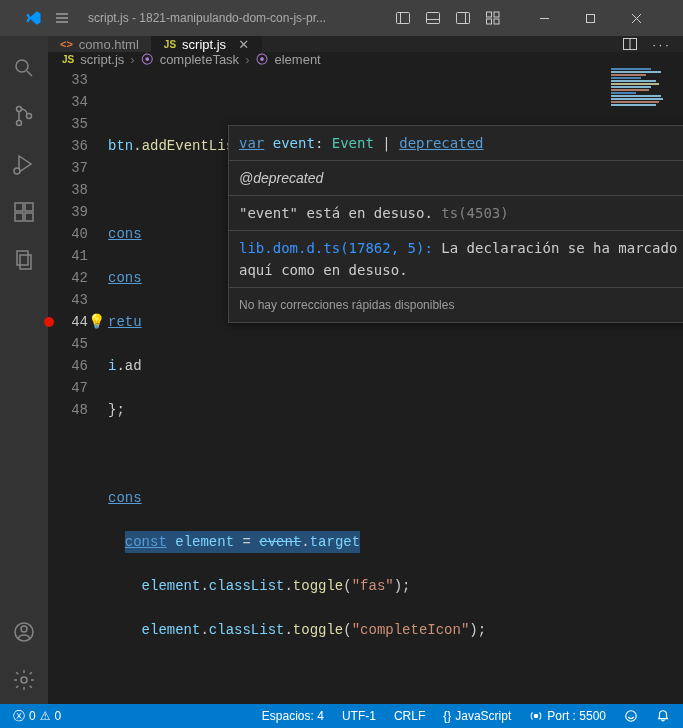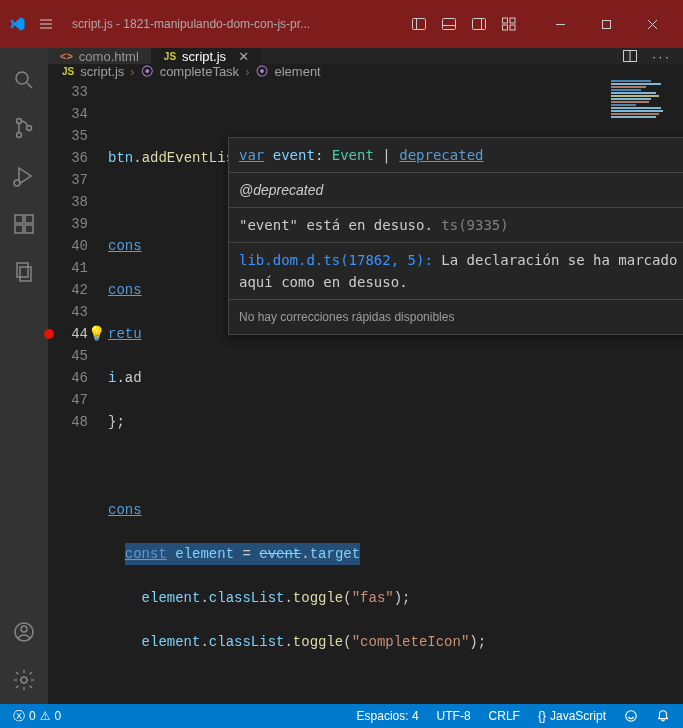--- a/index.html
+++ b/index.html
@@ -7,25 +7,25 @@
   width: 683px; height: 728px;
   background: #1e1e1e;
   font-family: "Segoe UI", -apple-system, sans-serif;
   font-size: 13px;
   color: #cccccc;
   overflow: hidden;
   display: flex;
   flex-direction: column;
 }
 .titlebar {
-  height: 48px;
-  background: #7f1d1d;
+  height: 36px;
+  background: #404040;
   display: flex;
   align-items: center;
-  padding: 0 8px;
+  padding: 0 24px;
   gap: 12px;
 }
 .titlebar .vs-logo { width: 18px; height: 18px; }
 .titlebar .menu-icon { color: #cccccc; cursor: pointer; }
 .titlebar .title { flex: 1; color: #aaaaaa; font-size: 12px; overflow: hidden; white-space: nowrap; text-overflow: ellipsis; margin-left: 6px; }
 .titlebar .layout-icons { display: flex; gap: 14px; align-items: center; padding-right: 8px; }
 .titlebar .win-controls { display: flex; gap: 0; }
 .titlebar .win-btn { width: 46px; height: 36px; display: flex; align-items: center; justify-content: center; cursor: pointer; }
 .main { flex: 1; display: flex; overflow: hidden; }
 .activitybar {
@@ -334,21 +334,21 @@
 
 
       </div>
 
       <div class="hover-widget">
         <div class="hw-sig">
           <span class="c-kw">var</span> <span class="c-id">event</span><span class="c-pl">: </span><span class="c-type">Event</span><span class="c-pl"> | </span><span class="c-kw">deprecated</span>
         </div>
         <div class="hw-doc">@deprecated</div>
         <div class="hw-msg">
-          <span>"event" está en desuso. </span><span class="code-ref">ts(9335)</span>
+          <span>"event" está en desuso. </span><span class="code-ref">ts(4503)</span>
         </div>
         <div class="hw-msg">
           <span class="hw-link">lib.dom.d.ts(17862, 5):</span><span> La declaración se ha marcado aquí como en desuso.</span>
         </div>
         <div class="hw-quickfix">No hay correcciones rápidas disponibles</div>
       </div>
 
       <div class="minimap">
         <div class="mm-line" style="background:#569cd6;width:40px"></div>
         <div class="mm-line" style="background:#9cdcfe;width:50px"></div>
@@ -376,29 +376,38 @@
     <span>ⓧ</span>
       <span>0</span>
     <span>⚠</span>
       <span>0</span>
   </div>
   <div class="sb-spacer"></div>
   <div class="sb-item">
       <span>Espacios: 4</span>
     </div>
   <div class="sb-item">
-      <span>UTF-8</span>
+      <span>UTF-1</span>
     </div>
   <div class="sb-item">
       <span>CRLF</span>
     </div>
   <div class="sb-item">
       <span>{}</span> 
       <span>JavaScript</span>
     </div>
+  <div class="sb-item">
+    <span>
+        <svg width="14" height="14" viewBox="0 0 16 16" fill="none" stroke="#fff" stroke-width="1.3">
+          <circle cx="8" cy="8" r="2" fill="#fff"></circle>
+          <path d="M4 4a6 6 0 000 8M12 4a6 6 0 010 8"></path>
+        </svg>
+      </span>
+    <span>Port : 5500</span>
+  </div>
   <div class="sb-item">
     <span>
         <svg width="14" height="14" viewBox="0 0 16 16" fill="none" stroke="#fff" stroke-width="1.3">
           <circle cx="8" cy="8" r="6"></circle>
           <path d="M5 9s1 2 3 2 3-2 3-2M6 6h0M10 6h0"></path>
         </svg>
       </span>
   </div>
   <div class="sb-item">
     <span>

